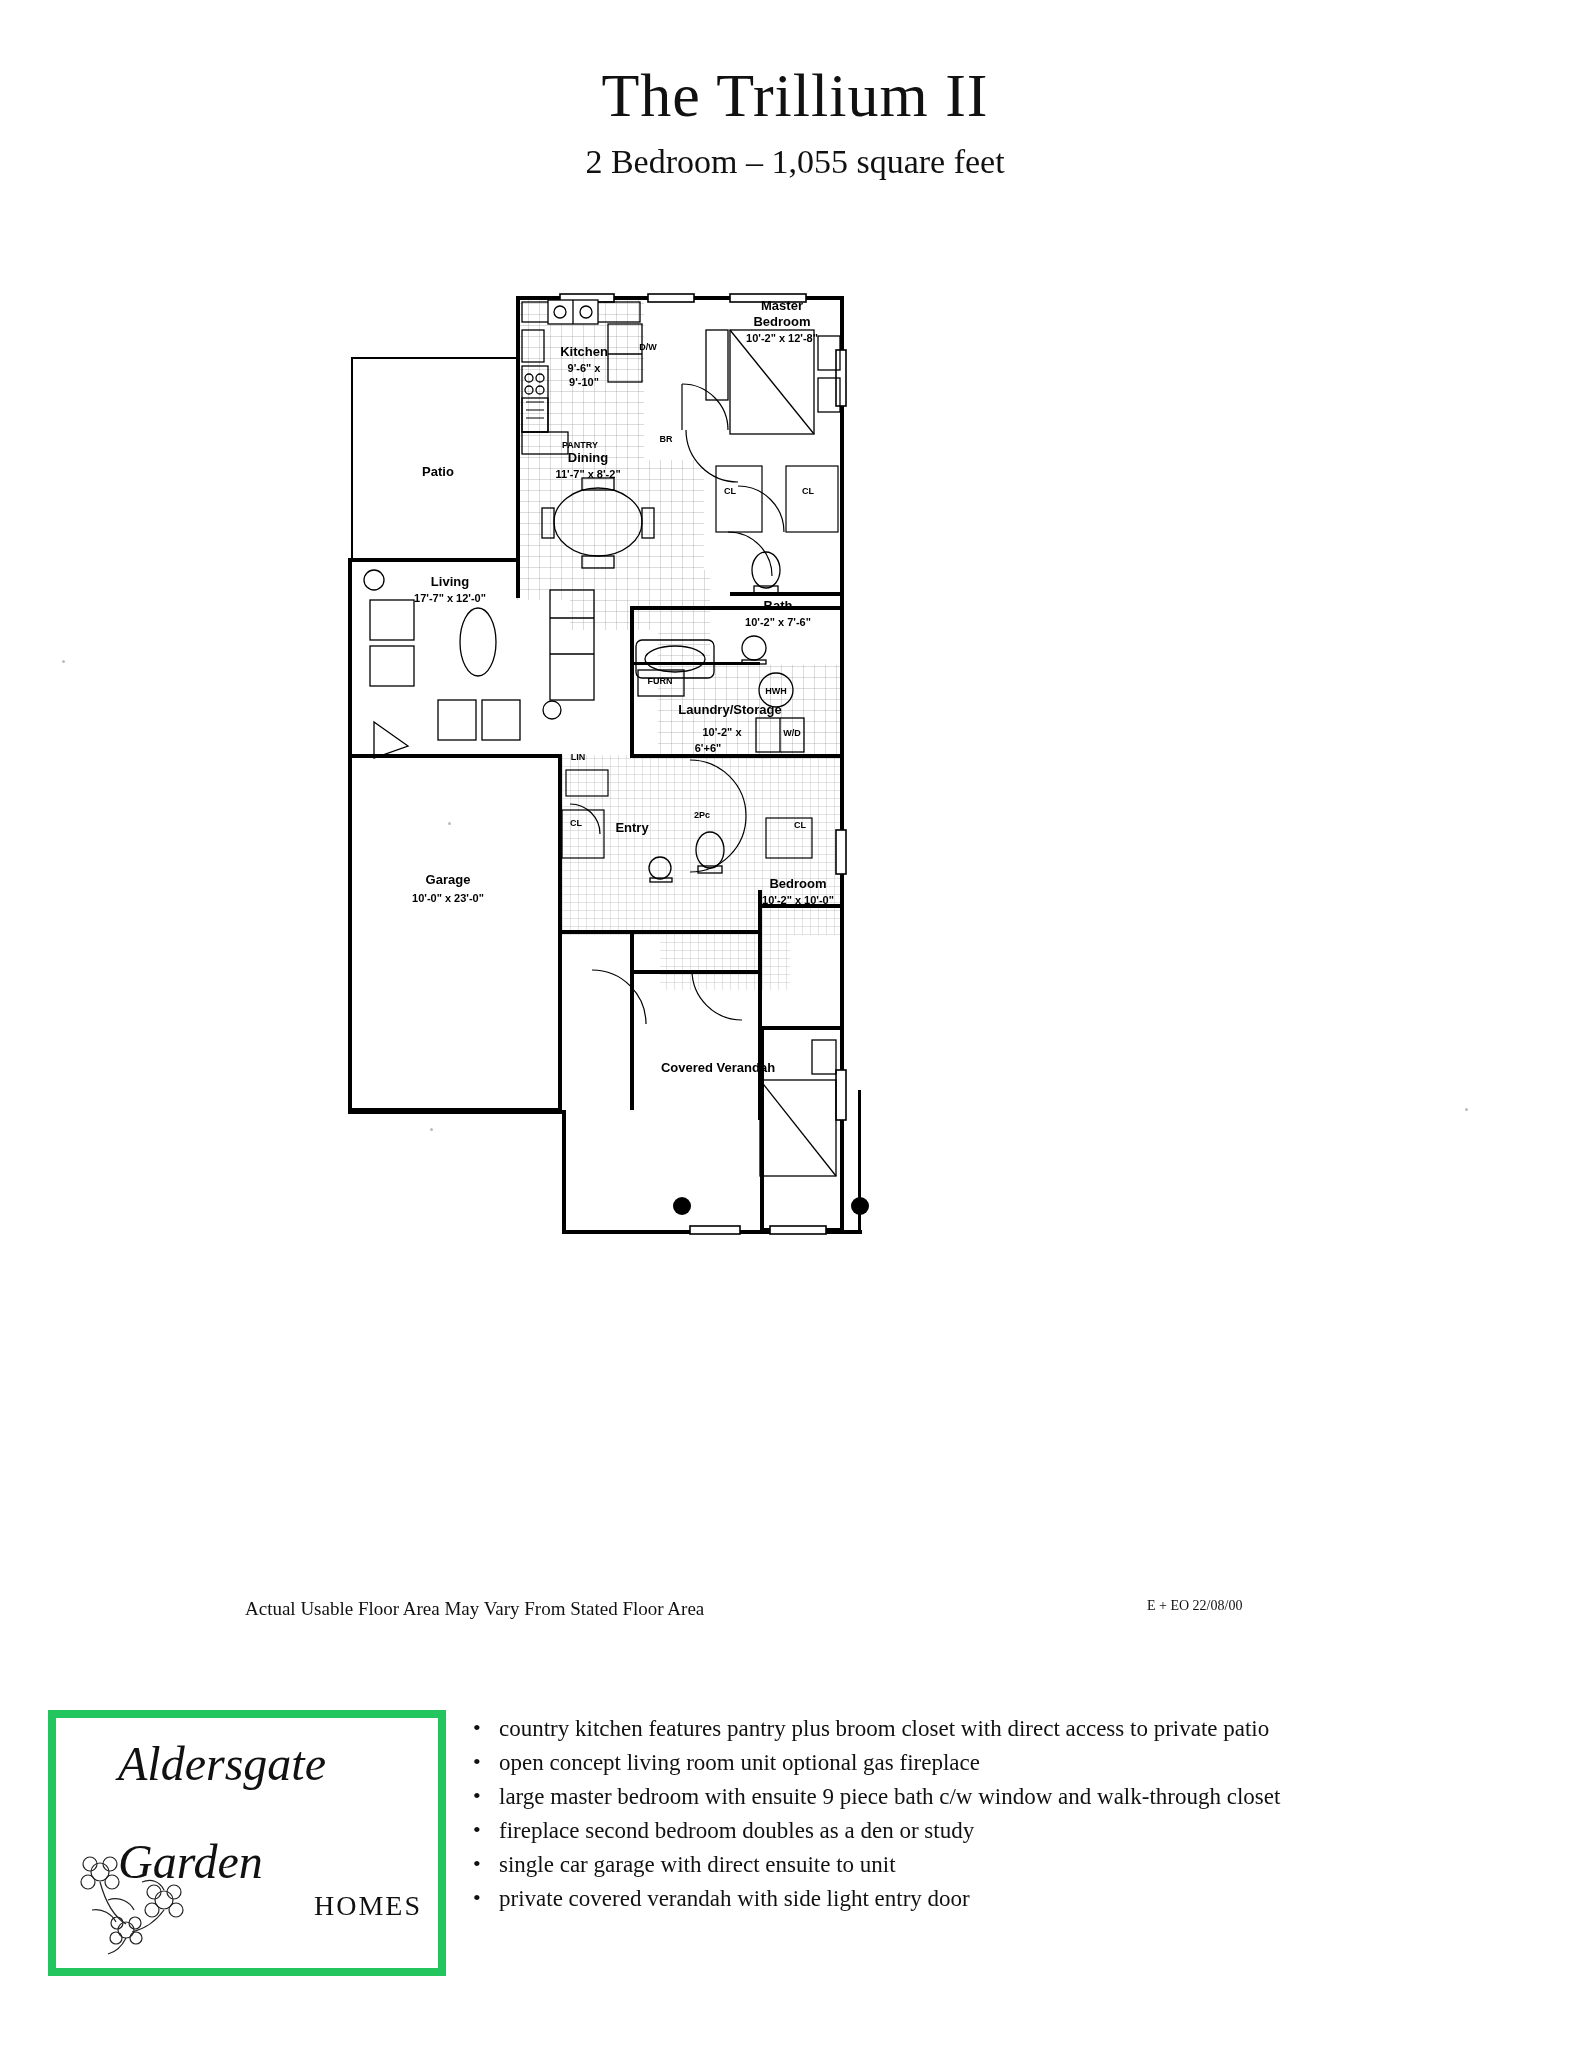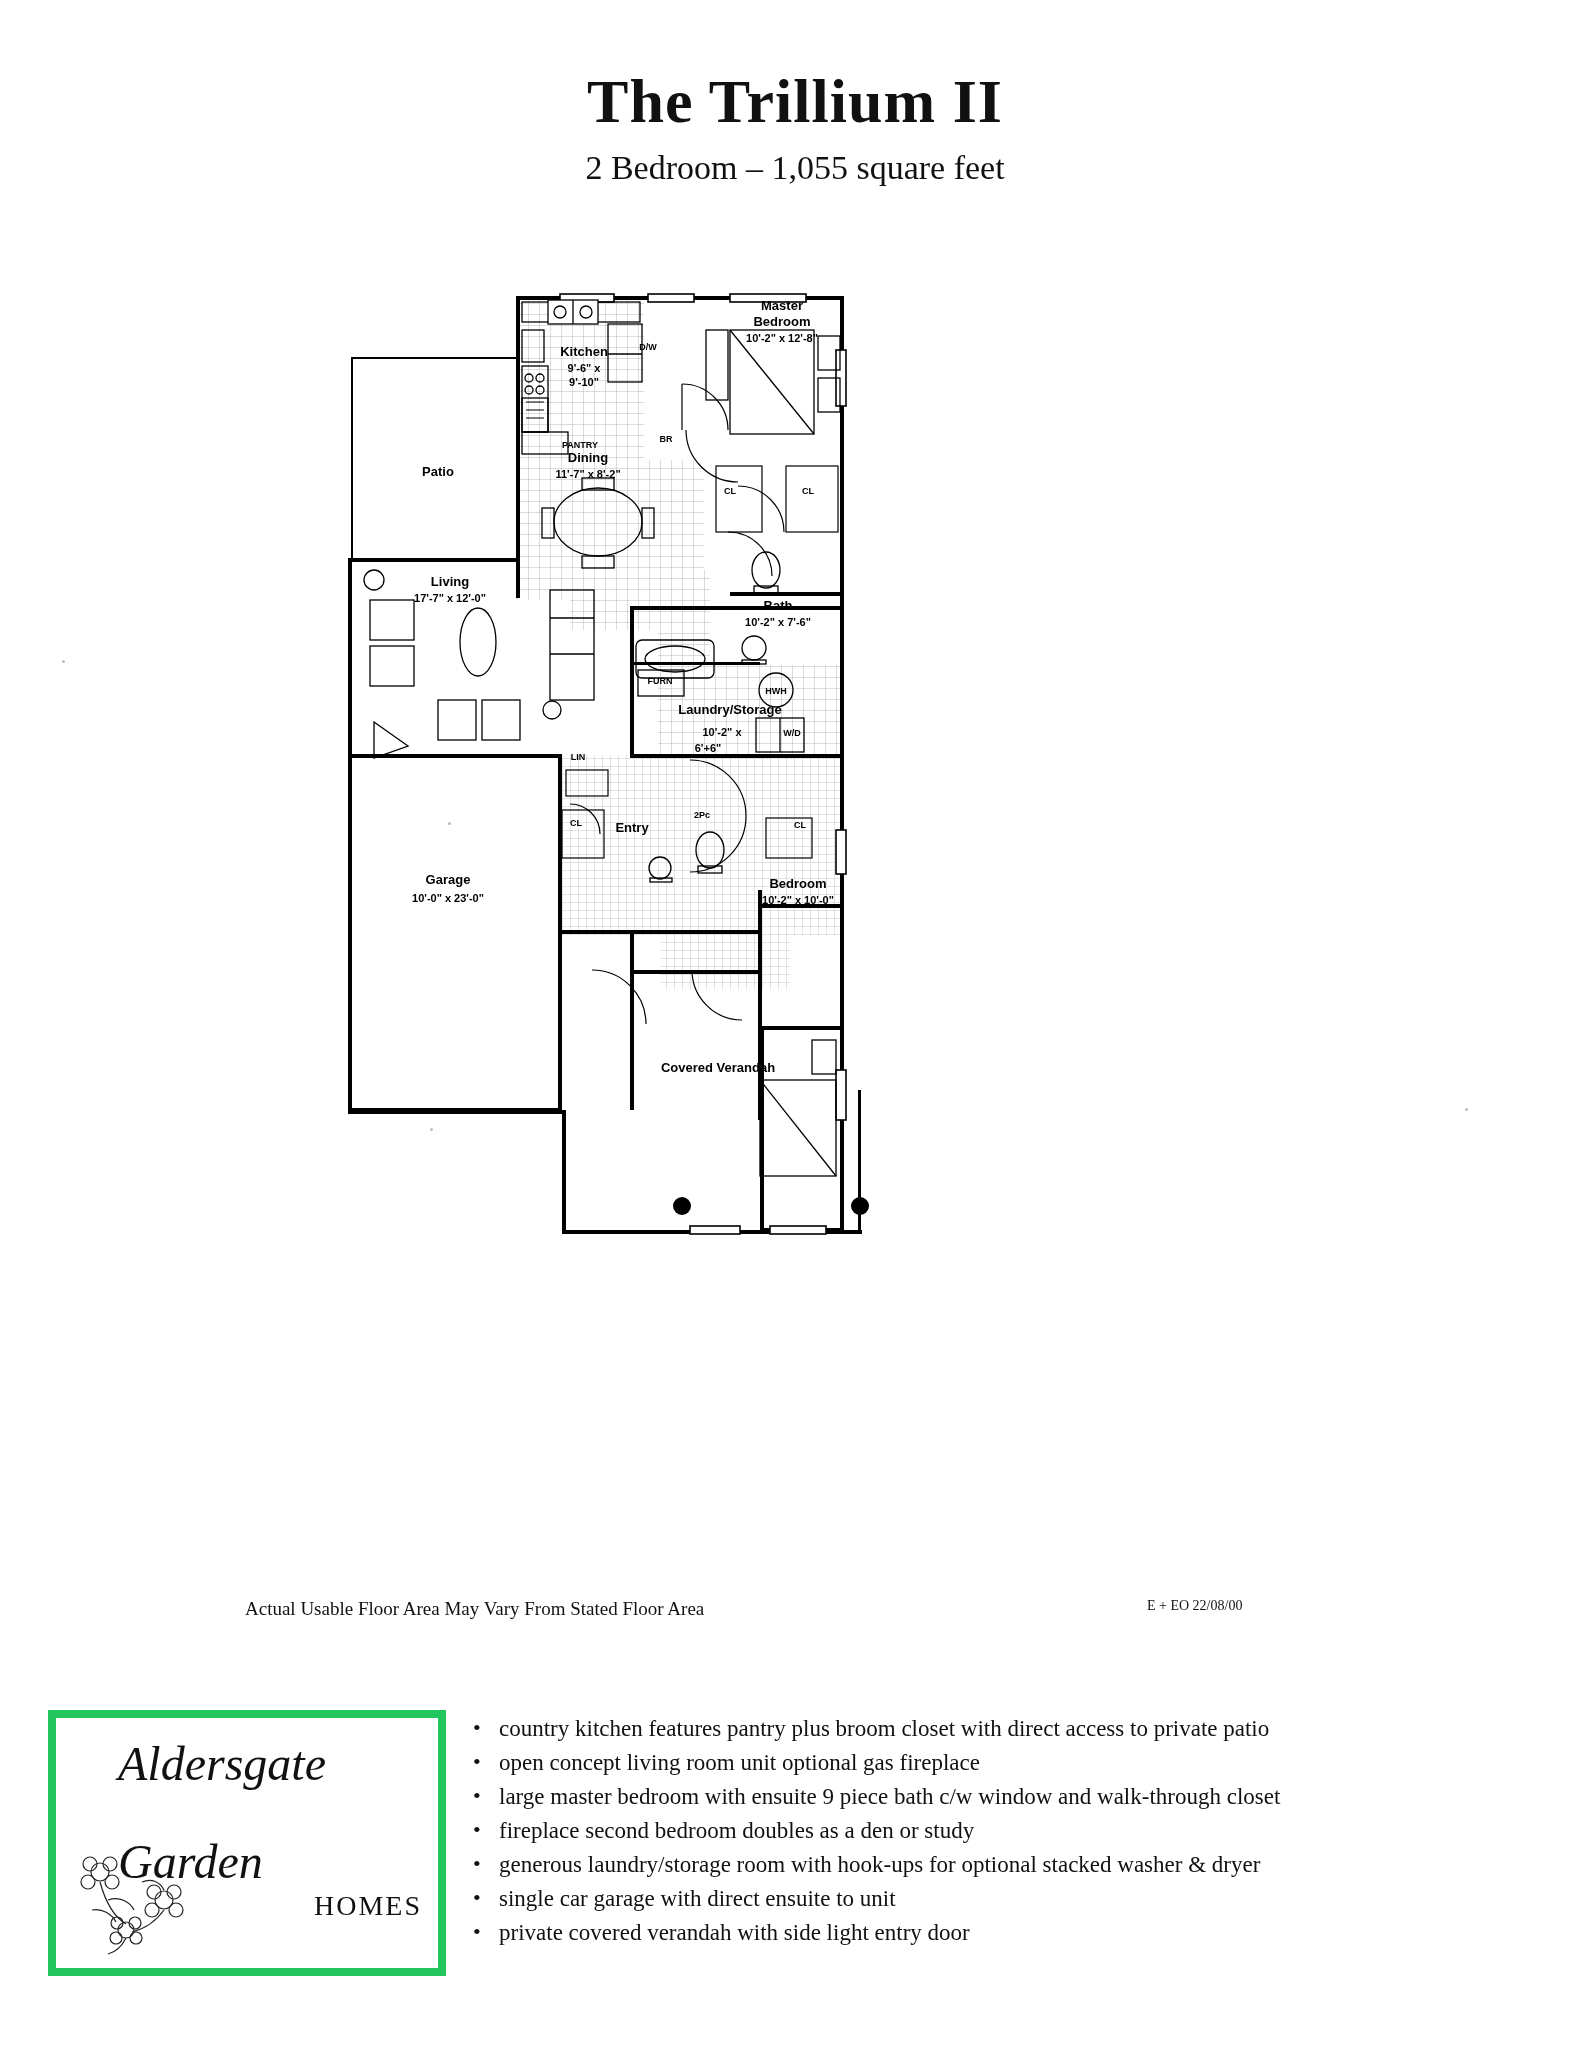--- a/index.html
+++ b/index.html
@@ -21,22 +21,22 @@
     position: absolute;
     top: 60px;
     left: 0;
     width: 1590px;
     text-align: center;
   }
   #plan-title {
     font-family: "Liberation Serif", serif;
     font-size: 62px;
     letter-spacing: 1px;
-    margin: 6px;
-    font-weight: bold;
+    margin: 0;
+    font-weight: normal;
   }
   #plan-subtitle {
     font-family: "Liberation Serif", serif;
     font-size: 34px;
     margin: 12px 0 0 0;
     font-weight: normal;
   }
 
   
   #floorplan {
@@ -460,21 +460,20 @@
     </svg>
   </div>
 </div>
 
 <div id="features">
   <ul>
     <li>country kitchen features pantry plus broom closet with direct access to private patio</li>
     <li>open concept living room unit optional gas fireplace</li>
     <li>large master bedroom with ensuite 9 piece bath c/w window and walk-through closet</li>
     <li>fireplace second bedroom doubles as a den or study</li>
-    <li>generous laundry/storage room with hook-ups for optional stacked washer &amp; dryer</li>
     <li>single car garage with direct ensuite to unit</li>
     <li>private covered verandah with side light entry door</li>
   </ul>
 </div>
 
 <div class="speck" style="left:62px;  top:660px;"></div>
 <div class="speck" style="left:430px; top:1128px;"></div>
 <div class="speck" style="left:1465px;top:1108px;"></div>
 <div class="speck" style="left:448px; top:822px;"></div>
 

